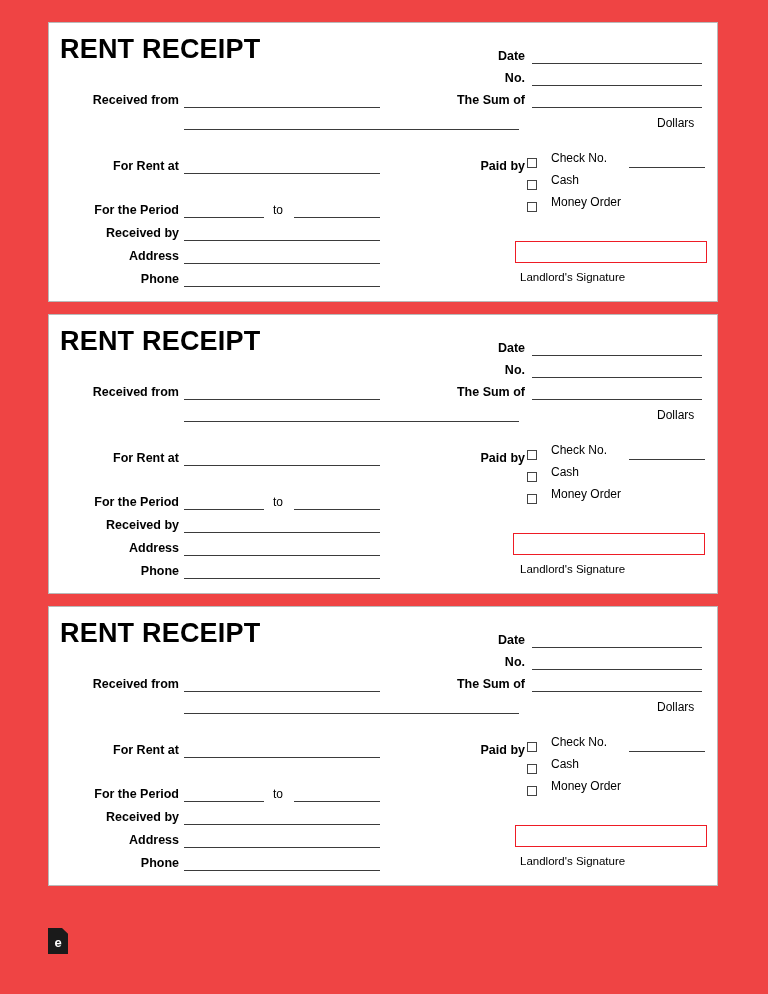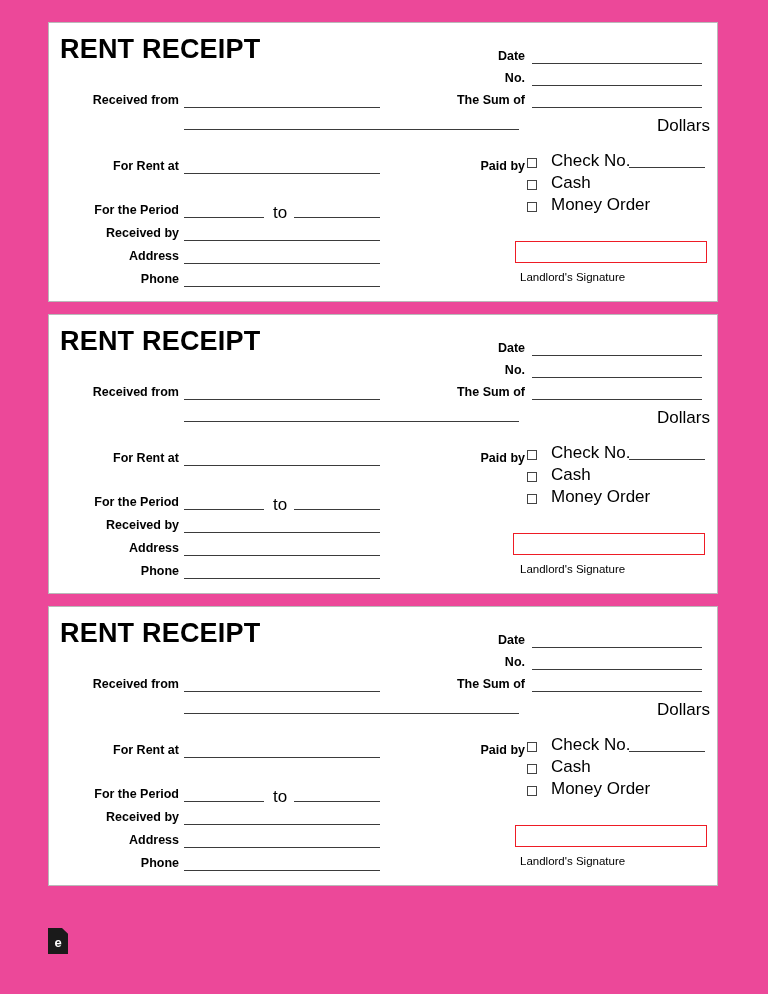--- a/index.html
+++ b/index.html
@@ -6,21 +6,21 @@
   html, body {
     margin: 0;
     padding: 0;
     background: #ffffff;
     font-family: "Liberation Sans", sans-serif;
   }
   .page {
     position: relative;
     width: 768px;
     height: 994px;
-    background: #ec4899;
+    background: #ef4444;
     overflow: hidden;
   }
   .receipts {
     position: absolute;
     left: 48px;
     top: 22px;
     width: 670px;
   }
   .receipt {
     position: relative;
@@ -49,21 +49,21 @@
     text-align: right;
     white-space: nowrap;
   }
   .line {
     position: absolute;
     border-bottom: 1px solid #3b3b3b;
     height: 0;
   }
   .plain-text {
     position: absolute;
-    font-size: 17px;
+    font-size: 12px;
     color: #000;
     white-space: nowrap;
   }
   
   .cbox {
     position: absolute;
     width: 10px;
     height: 10px;
     border: 1px solid #444;
     background: #fff;

